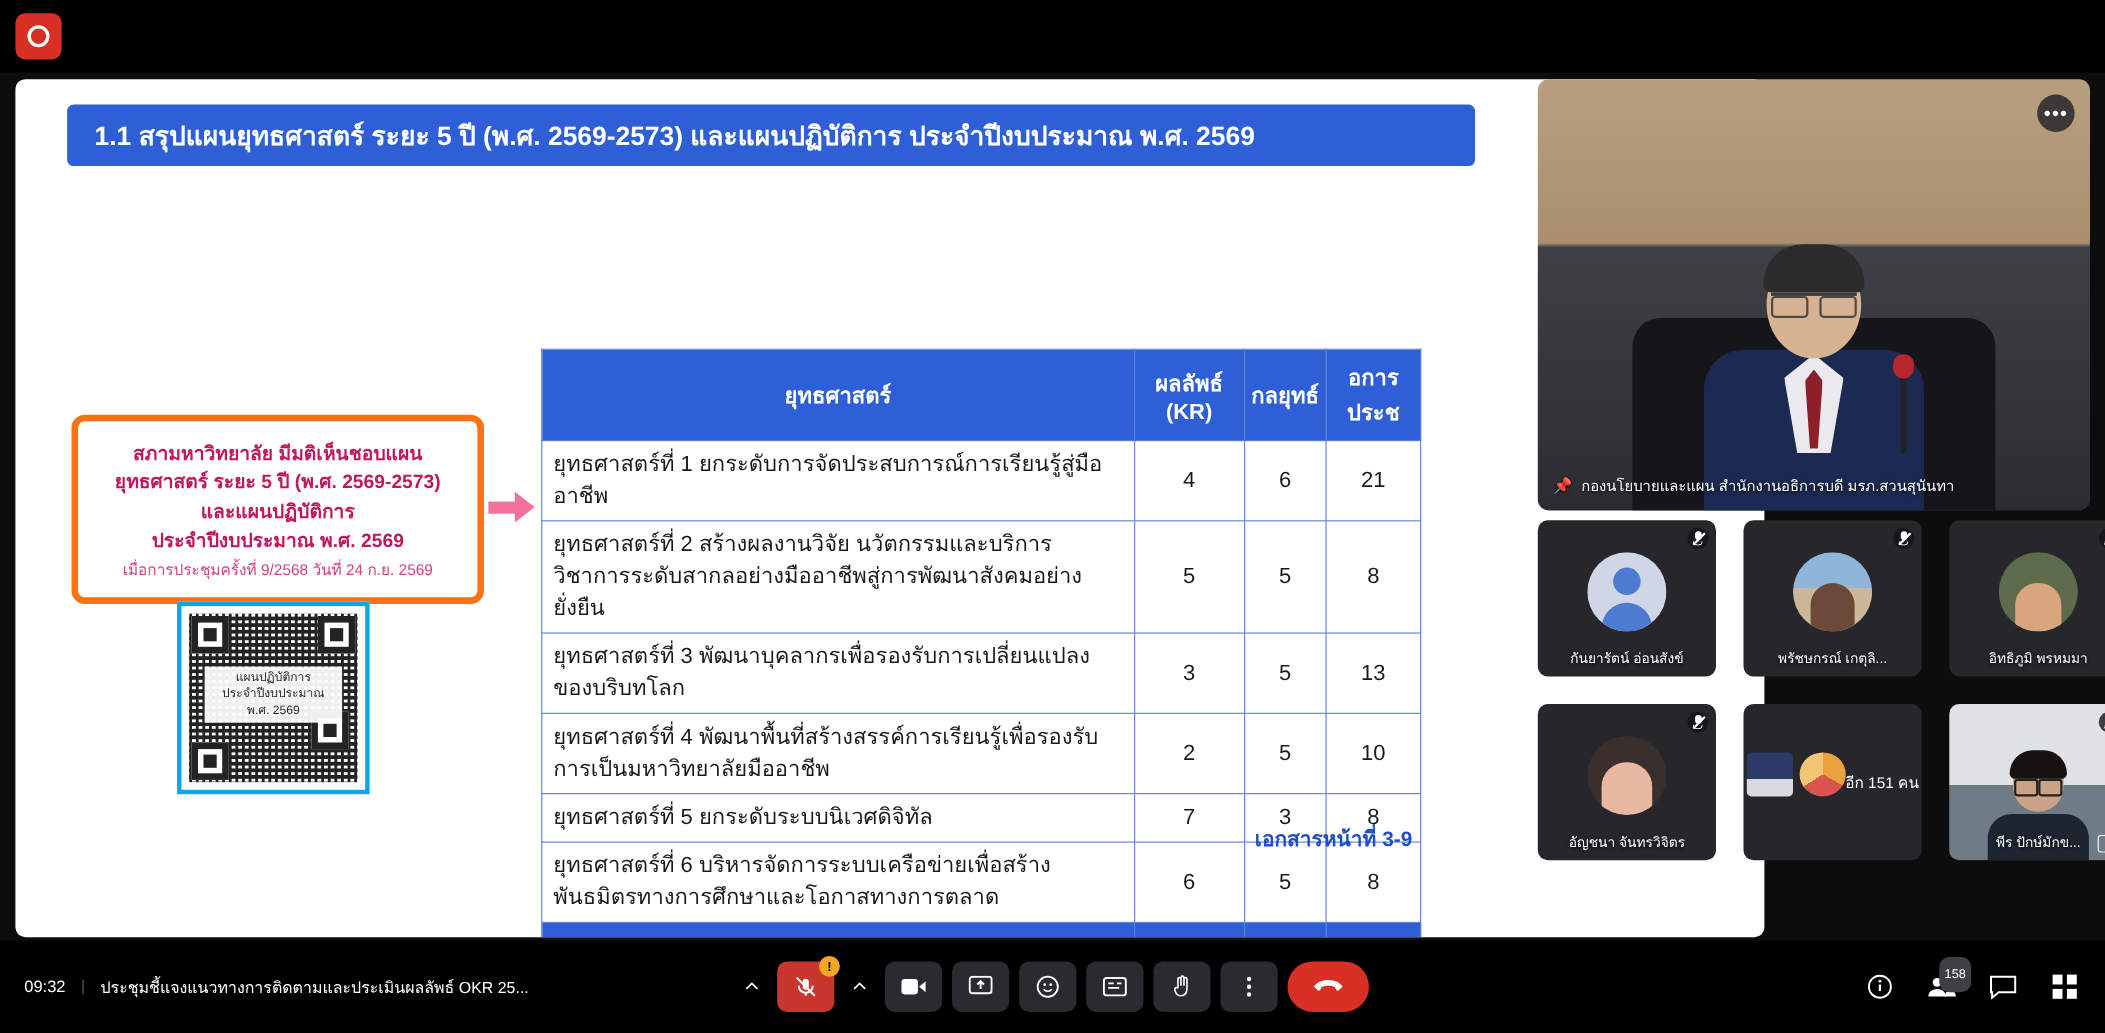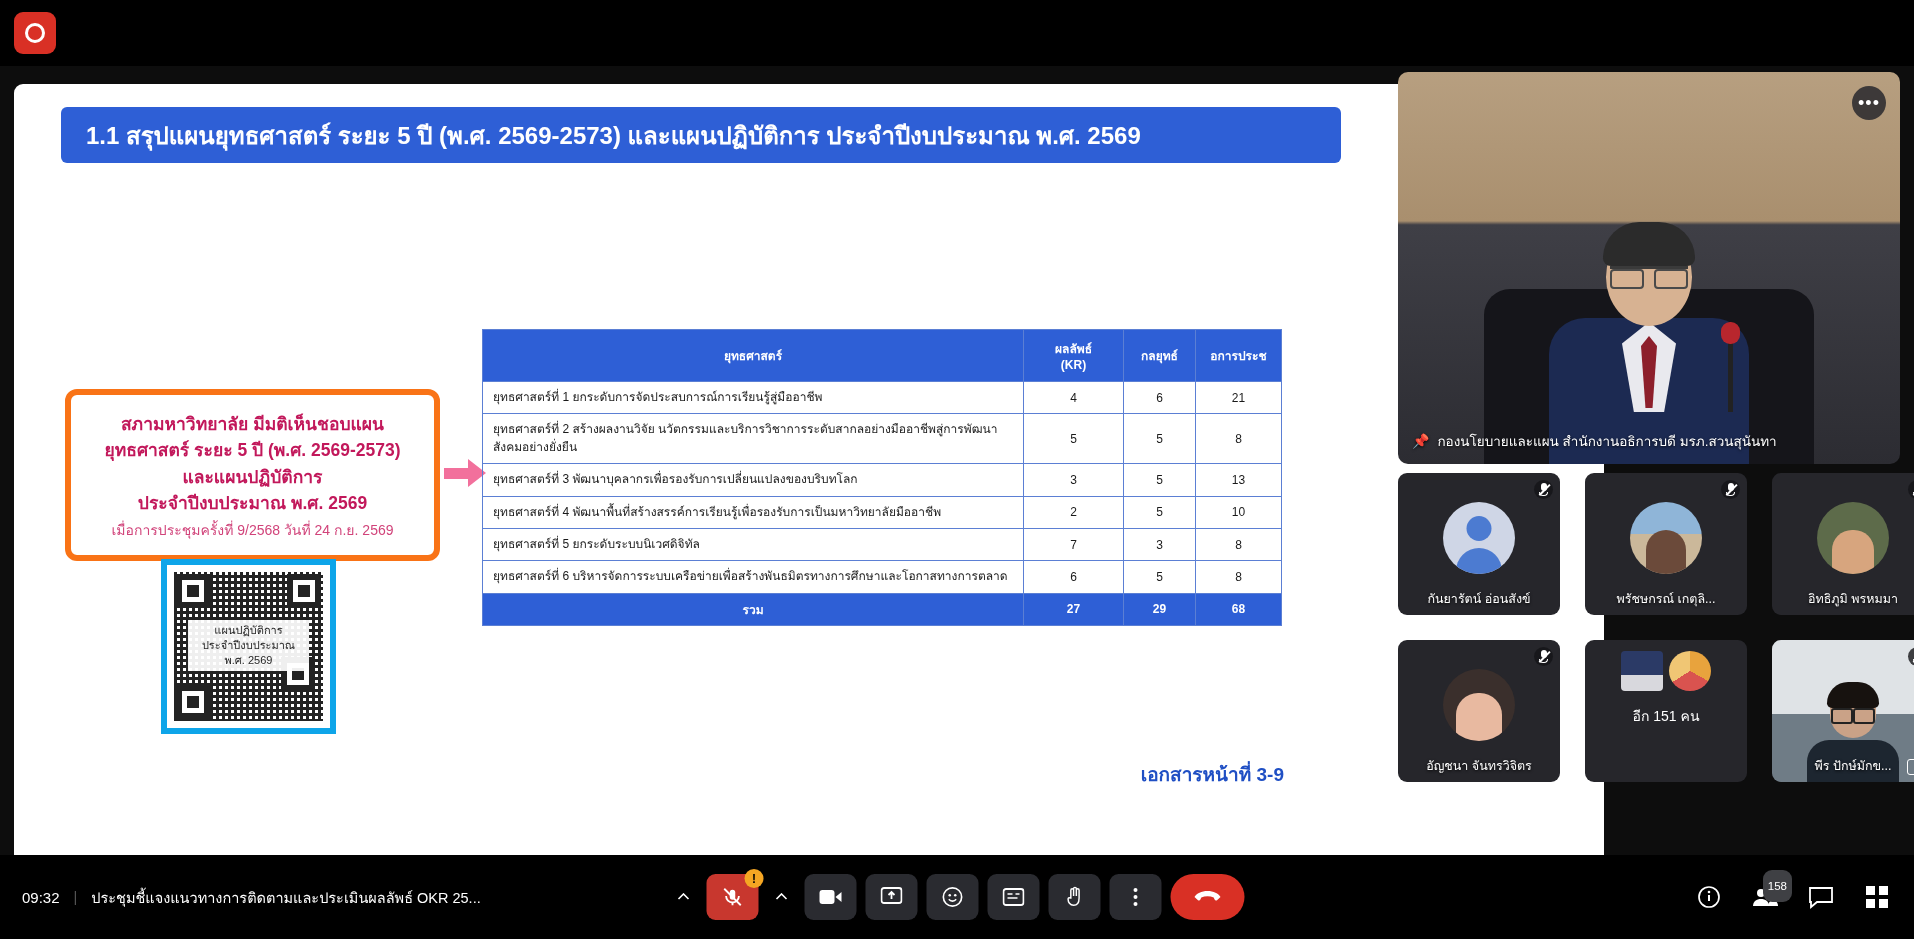--- a/index.html
+++ b/index.html
@@ -28,21 +28,21 @@
   .speaker-av {
     width: 30px; height: 30px; border-radius: 50%;
     background: #d8d2c6; display: flex; align-items: center; justify-content: center;
     font-size: 15px; color: #333; flex: none;
   }
   .speaker-name { color: #fff; font-size: 14.5px; white-space: nowrap; }
 
   
   .slide {
     position: absolute; left: 14px; top: 72px; width: 1590px; height: 780px;
-    background: #fff; border-radius: 9px; overflow: hidden; margin-top: 12px;
+    background: #fff; border-radius: 9px; overflow: hidden;
   }
   .slide-title {
     position: absolute; left: 47px; top: 23px; width: 1280px; height: 56px;
     background: #2e5fd6; border-radius: 6px;
     display: flex; align-items: center; padding-left: 25px;
     color: #fff; font-size: 24px; font-weight: bold;
   }
   .callout {
     position: absolute; left: 51px; top: 305px; width: 375px;
     border: 6px solid #f97316; border-radius: 12px;
@@ -54,21 +54,21 @@
     position: absolute; left: 430px; top: 375px; width: 42px; height: 28px;
   }
   .arrow .stem { position: absolute; left: 0; top: 9px; width: 26px; height: 11px; background: #f2709c; }
   .arrow .head {
     position: absolute; left: 24px; top: 0; width: 0; height: 0;
     border-top: 14px solid transparent; border-bottom: 14px solid transparent;
     border-left: 18px solid #f2709c;
   }
   .qr-wrap {
     position: absolute; left: 147px; top: 475px; width: 175px; height: 175px;
-    border: 6px solid #0ea5e9; background: #fff; padding: 7px;
+    border: 4px solid #0ea5e9; background: #fff; padding: 7px;
   }
   .qr {
     width: 100%; height: 100%; position: relative;
     background-color: #fff;
     background-image:
       repeating-linear-gradient(90deg, #111 0 3px, transparent 3px 6px),
       repeating-linear-gradient(0deg, #111 0 3px, transparent 3px 6px);
     background-size: 6px 6px, 6px 6px;
     opacity: .92;
   }
@@ -82,22 +82,22 @@
   .qr .f-bl { left: 2px; bottom: 2px; }
   .qr .f-br { right: 8px; bottom: 30px; }
   .qr .qr-label {
     position: absolute; left: 14px; right: 14px; top: 48px;
     background: rgba(255,255,255,.93); text-align: center;
     font-size: 11px; color: #111; line-height: 1.35; padding: 3px 0;
   }
 
   
   .tbl {
-    position: absolute; left: 468px; top: 245px; width: 800px;
-    border-collapse: collapse; font-size: 12px; color: #1a1a1a;
+    position: absolute; left: 478px; top: 245px; width: 800px;
+    border-collapse: collapse; font-size: 20px; color: #1a1a1a;
   }
   .tbl th, .tbl td { border: 1px solid #5b7fd4; padding: 7px 10px; vertical-align: middle; }
   .tbl thead th {
     background: #2e5fd6; color: #fff; font-weight: bold; text-align: center; padding: 9px 6px;
   }
   .tbl td.name { text-align: left; line-height: 1.45; }
   .tbl td.num { text-align: center; width: 60px; }
   .tbl .w-kr { width: 100px; }
   .tbl .w-gl { width: 72px; }
   .tbl .w-pj { width: 86px; }
@@ -206,21 +206,21 @@
     content:""; position:absolute; left:50%; transform:translateX(-50%); bottom: 0;
     width: 46px; height: 26px; border-radius: 23px 23px 0 0; background: #4c7bd1;
   }
   .photo-a { width:100%; height:100%; background: linear-gradient(#8fb5d8 0 45%, #cbb89a 45% 100%); position:relative; }
   .photo-a:after { content:""; position:absolute; left:50%; transform:translateX(-50%); bottom:0; width:40px; height:44px; border-radius:20px 20px 0 0; background:#6b4a3a; }
   .photo-b { width:100%; height:100%; background:#3a2f2c; position:relative; }
   .photo-b:after { content:""; position:absolute; left:50%; transform:translateX(-50%); bottom:0; width:46px; height:48px; border-radius:22px 22px 0 0; background:#e8b9a0; }
   .photo-c { width:100%; height:100%; background:#5d6b4a; position:relative; }
   .photo-c:after { content:""; position:absolute; left:50%; transform:translateX(-50%); bottom:0; width:42px; height:44px; border-radius:20px 20px 0 0; background:#d7a57e; }
   .tile-overflow {
-    display: flex; flex-direction: column; align-items: center; justify-content: flex-start; height: 100%; margin-top: 11px;
+    display: flex; flex-direction: row; align-items: center; justify-content: center; height: 100%;
   }
   .of-logos { display: flex; align-items: center; gap: 6px; margin-bottom: 14px; }
   .of-logo1 { width: 42px; height: 40px; background: linear-gradient(#2b3a66 60%, #d8d8dd 60%); border-radius: 4px; }
   .of-logo2 { width: 42px; height: 40px; border-radius: 50%; background: conic-gradient(#e8a33d 0 33%, #d9534f 33% 66%, #f0c674 66% 100%); }
   .of-count { color: #fff; font-size: 14px; }
   .tile-webcam { width:100%; height:100%; background: linear-gradient(#dfe3e6 0 52%, #6f7c86 52% 100%); position: relative; }
   .tile-webcam .wperson { position:absolute; left:50%; transform:translateX(-50%); bottom:0; width:92px; height:96px; }
   .tile-webcam .wh { position:absolute; left:50%; transform:translateX(-50%); top:0; width:46px; height:52px; border-radius:23px; background:#caa287; }
   .tile-webcam .whair { position:absolute; left:50%; transform:translateX(-50%); top:-4px; width:52px; height:26px; border-radius:26px 26px 6px 6px; background:#17120f; }
   .tile-webcam .wg { position:absolute; left:50%; transform:translateX(-50%); top:22px; width:44px; height:12px; }

